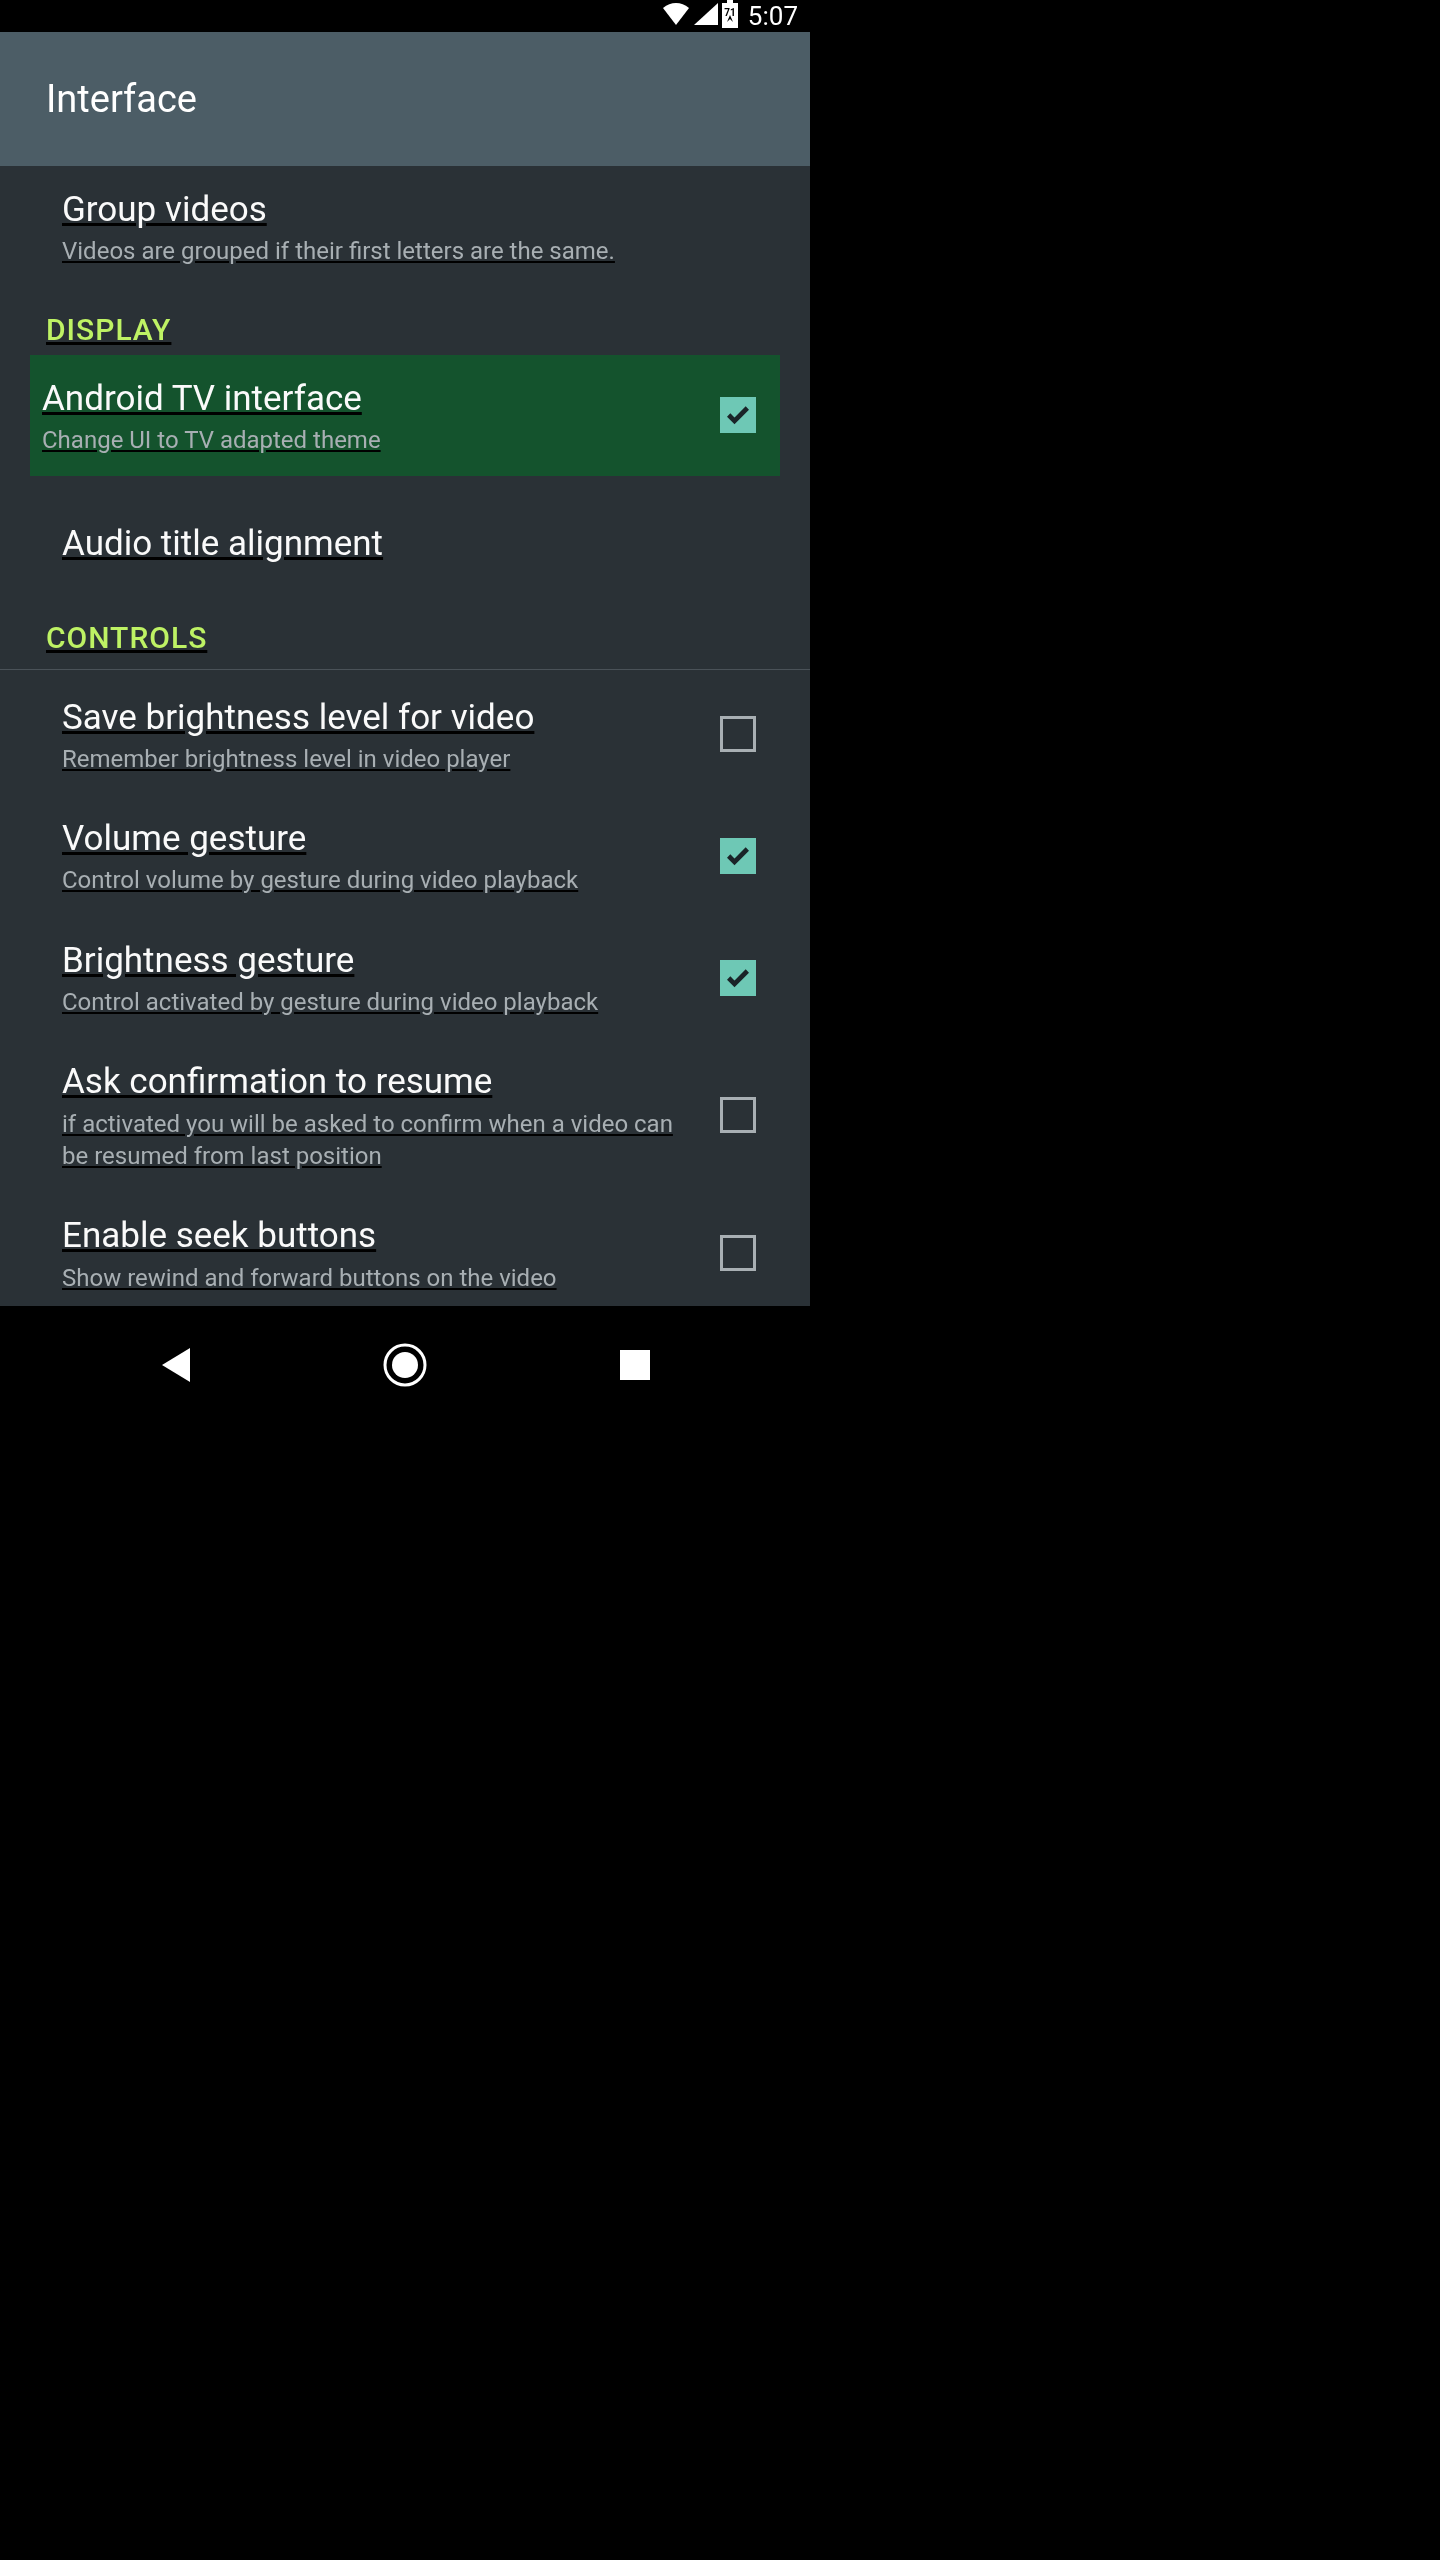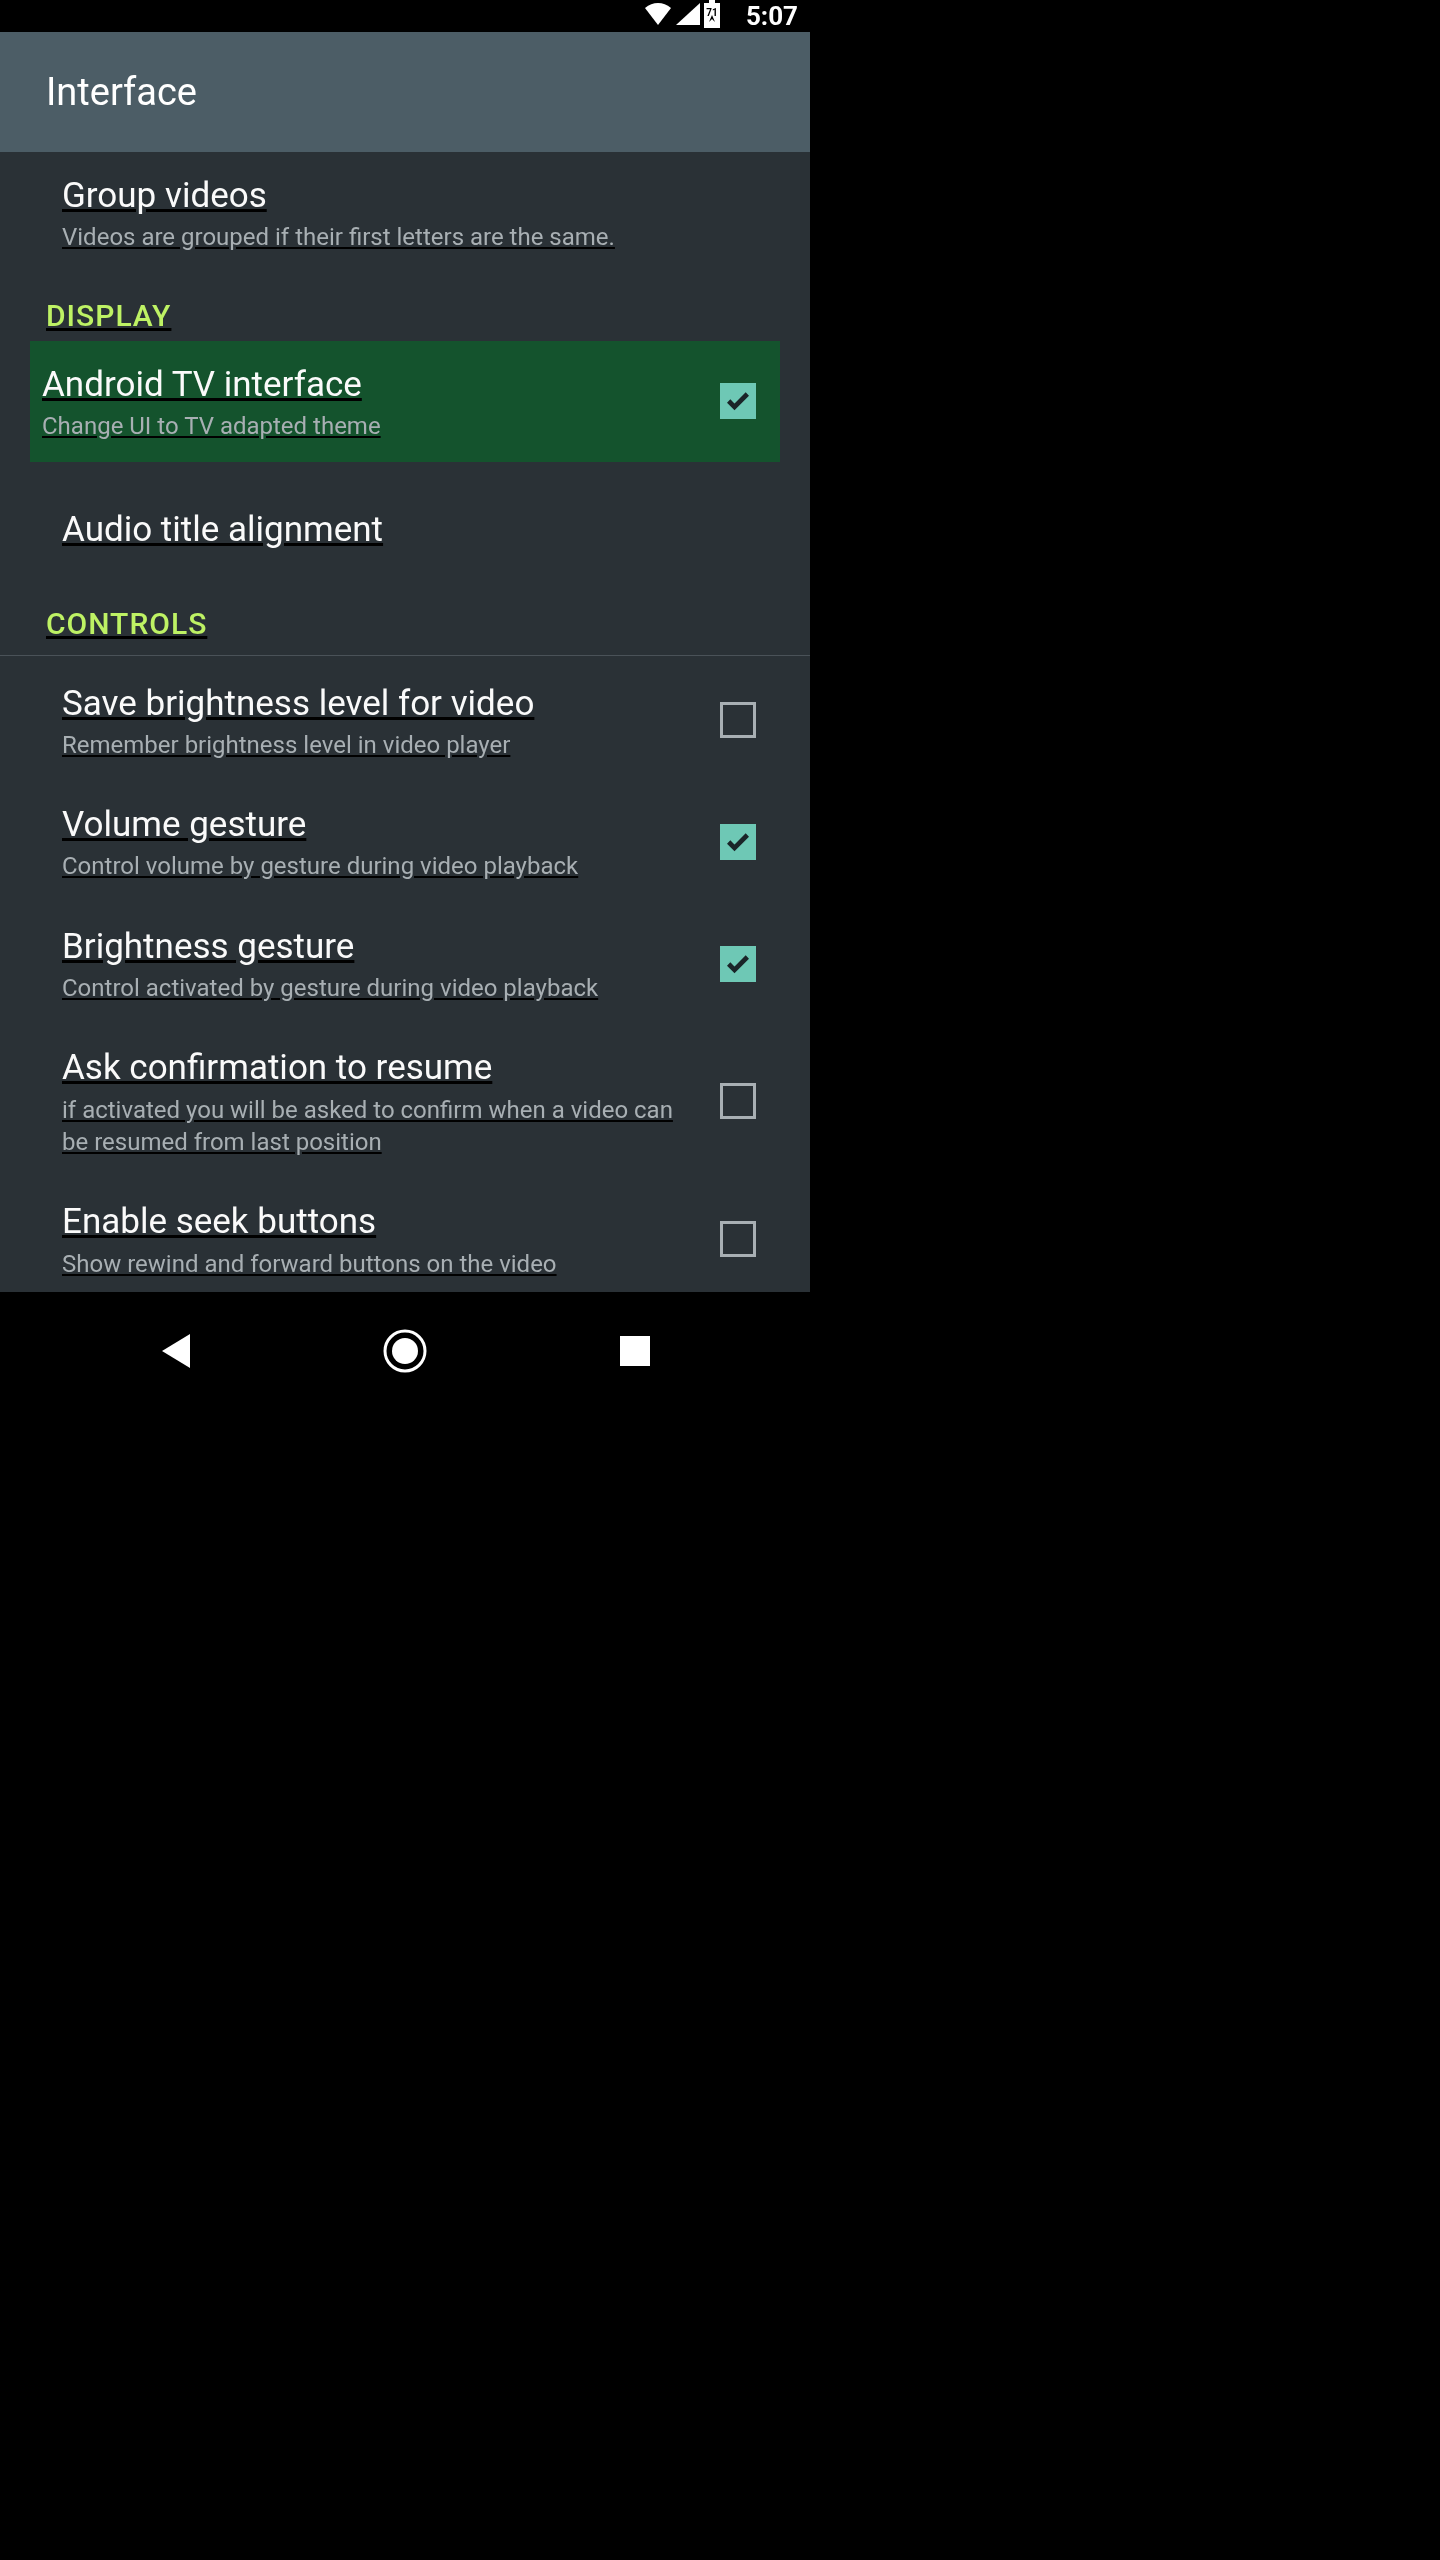--- a/index.html
+++ b/index.html
@@ -19,26 +19,26 @@
       background: #000;
       display: flex;
       justify-content: flex-end;
       align-items: center;
       padding: 0 12px;
       gap: 4px;
     }
     .status-bar .time {
       color: #fff;
       font-size: 26px;
-      font-weight: 700;
-      margin-left: 22px;
+      font-weight: 400;
+      margin-left: 6px;
     }
     .app-header {
       background: #4c5d66;
-      height: 120px;
+      height: 134px;
       display: flex;
       align-items: center;
       padding: 0 46px;
     }
     .app-header .title {
       color: #fff;
       font-size: 38px;
       font-weight: 400;
     }
     .content {

